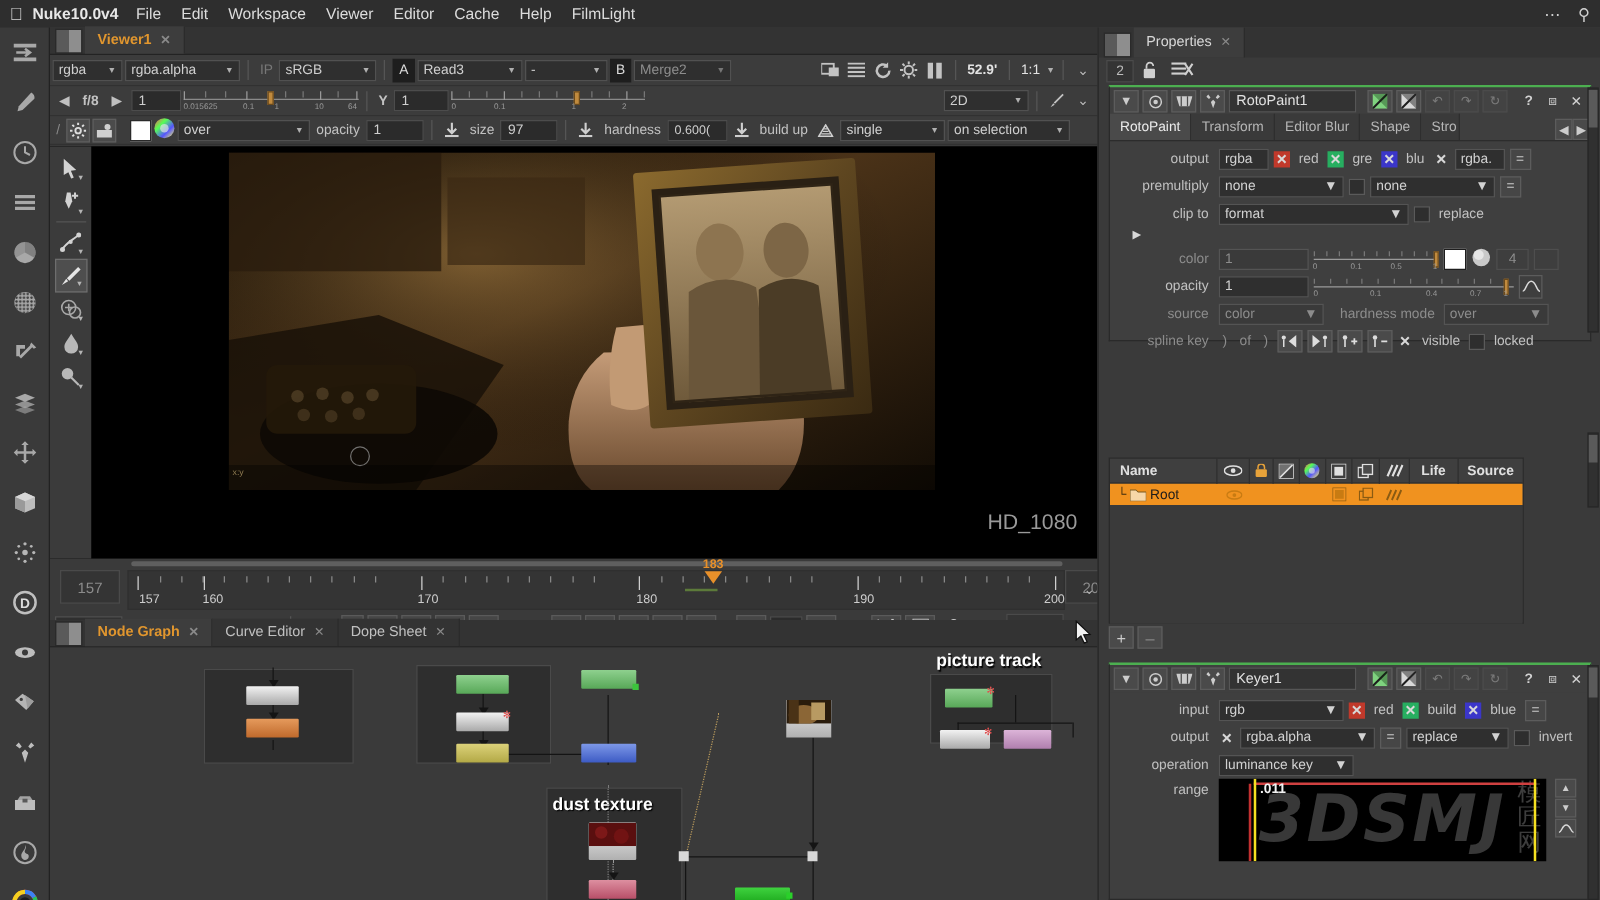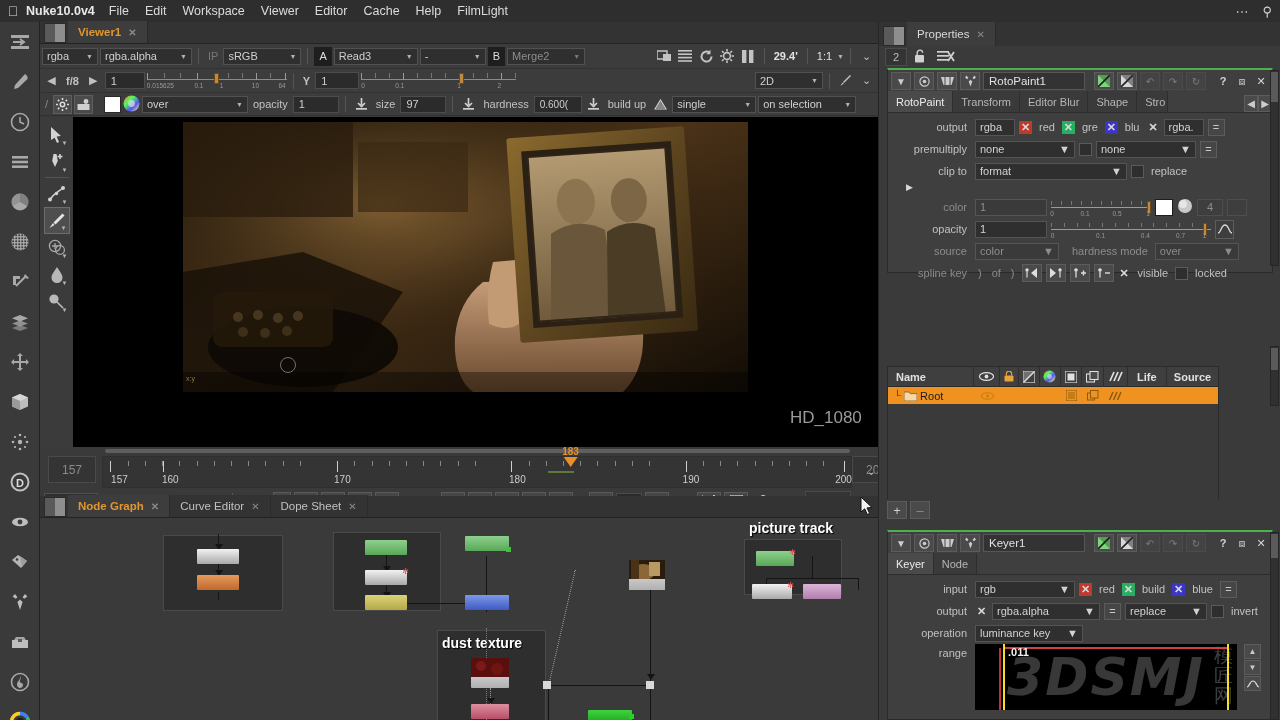--- a/index.html
+++ b/index.html
@@ -436,21 +436,21 @@
               </g>
             </svg>
         </div>
         <div class="ibtn">
           <svg width="12" height="13" viewBox="0 0 12 13">
               <rect x="0" y="0" width="4.4" height="13" fill="#c3c3c3"></rect>
               <rect x="7" y="0" width="4.4" height="13" fill="#c3c3c3"></rect>
             </svg>
         </div>
         <div class="divv"></div>
-        <div class="lbl" style="color:#e2e2e2;font-weight:bold">29.4'</div>
+        <div class="lbl" style="color:#e2e2e2;font-weight:bold">52.9'</div>
         <div class="divv"></div>
         <div class="lbl" style="color:#e2e2e2">1:1</div>
         <span class="car" style="color:#b0b0b0;font-size:7px">▼</span>
         <div class="divv"></div>
         <div class="ibtn">⌄</div>
       </div>
 
       <div class="vrow r2">
         <div class="ibtn">◀</div>
         <div class="lbl" style="font-weight:bold">f/8</div>
@@ -1432,24 +1432,20 @@
             </div>
             <div class="nbtn" style="opacity:.42">↶</div>
             <div class="nbtn" style="opacity:.42">↷</div>
             <div class="nbtn" style="opacity:.42">↻</div>
             <div style="flex:1"></div>
             <div style="width:16px;text-align:center;color:#d2d2d2;font-weight:bold">?</div>
             <div style="width:16px;text-align:center;color:#d2d2d2">⧈</div>
             <div style="width:16px;text-align:center;color:#d2d2d2">✕</div>
           </div>
 
-          <div class="ntabs">
-            <div class="ntab on">Keyer</div>
-            <div class="ntab">Node</div>
-          </div>
 
           <div class="prow" style="margin-top:3px">
             <div class="plbl">input</div>
             <div class="pdd" style="width:100px">
               <span>rgb</span>
               <span class="car">▼</span>
             </div>
             <div class="xmk r">✕</div>
             <span class="lbl">red</span>
             <div class="xmk g">✕</div>

